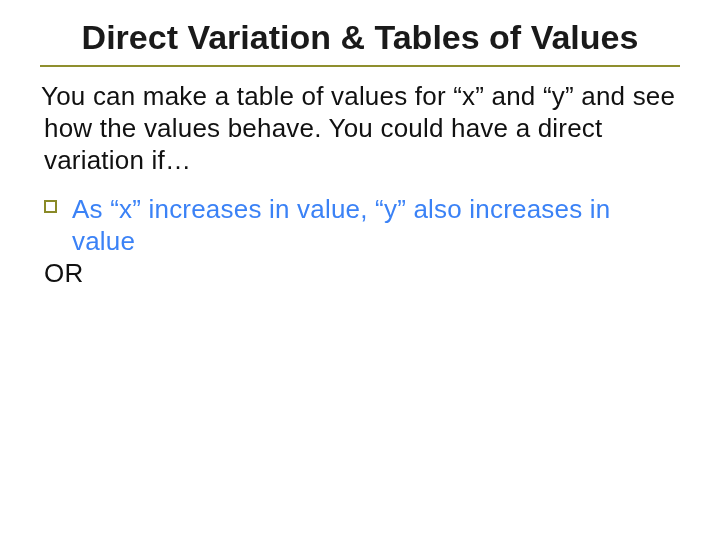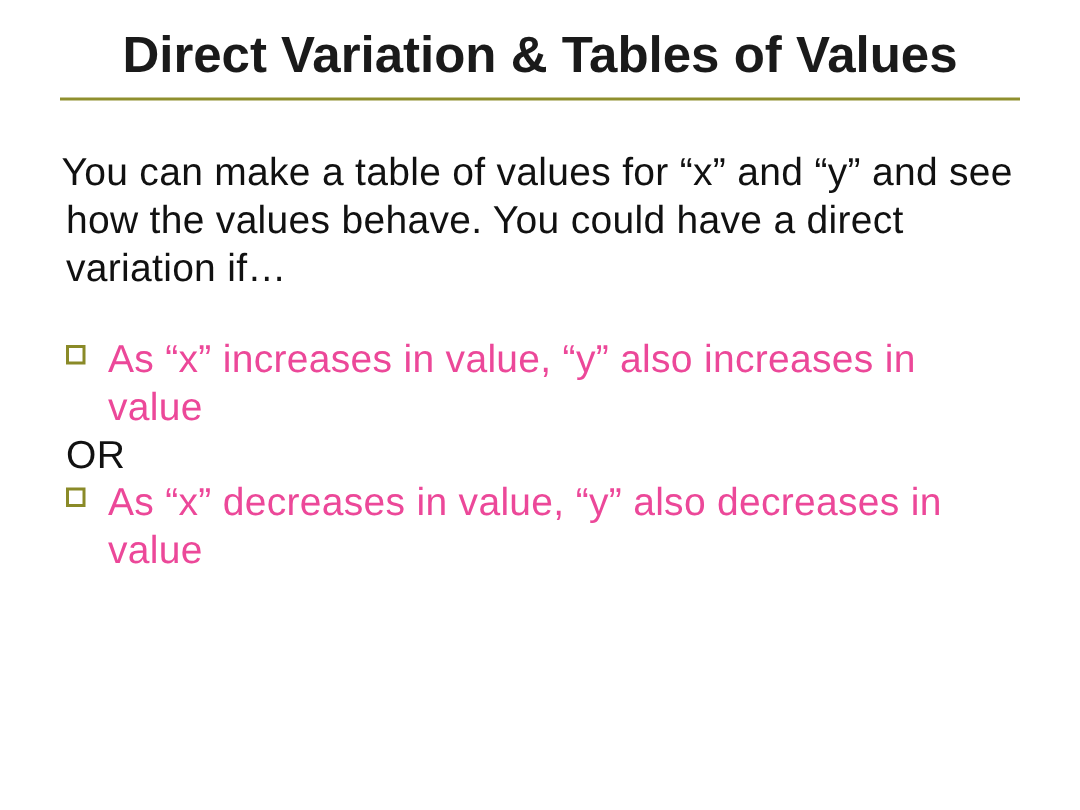--- a/index.html
+++ b/index.html
@@ -18,38 +18,38 @@
   }
   .title {
     font-family: Arial, Helvetica, sans-serif;
     font-weight: bold;
     font-size: 34px;
     text-align: center;
     color: #1a1a1a;
     line-height: 1.15;
     padding: 0 30px 8px 30px;
     border-bottom: 2px solid #8f8f2e;
-    margin-bottom: 32px;
+    margin-bottom: 14px;
   }
   .intro {
     font-size: 26px;
     line-height: 1.22;
     color: #111111;
-    margin-bottom: 30px;
+    margin-bottom: 18px;
     padding-left: 4px;
     text-indent: -3px;
     letter-spacing: 0.2px;
   }
   .bullets {
     padding-left: 4px;
   }
   .bullet {
     font-size: 26px;
     line-height: 1.22;
-    color: #ec4899;
+    color: #3b82f6;
     position: relative;
     padding-left: 28px;
     letter-spacing: 0.2px;
   }
   .bullet .marker {
     position: absolute;
     left: 0;
     top: 6px;
     width: 13px;
     height: 13px;
@@ -71,18 +71,14 @@
   <h1 class="title">Direct Variation &amp; Tables of Values</h1>
 
   <p class="intro">You can make a table of values for “x” and “y” and see how the values behave. You could have a direct variation if…</p>
 
   <div class="bullets">
     <div class="bullet">
       <span class="marker"></span>
       <span>As “x” increases in value, “y” also increases in value</span>
     </div>
     <div class="or-line">OR</div>
-    <div class="bullet">
-      <span class="marker"></span>
-      <span>As “x” decreases in value, “y” also decreases in value</span>
-    </div>
   </div>
 </div>
 
 </body></html>

